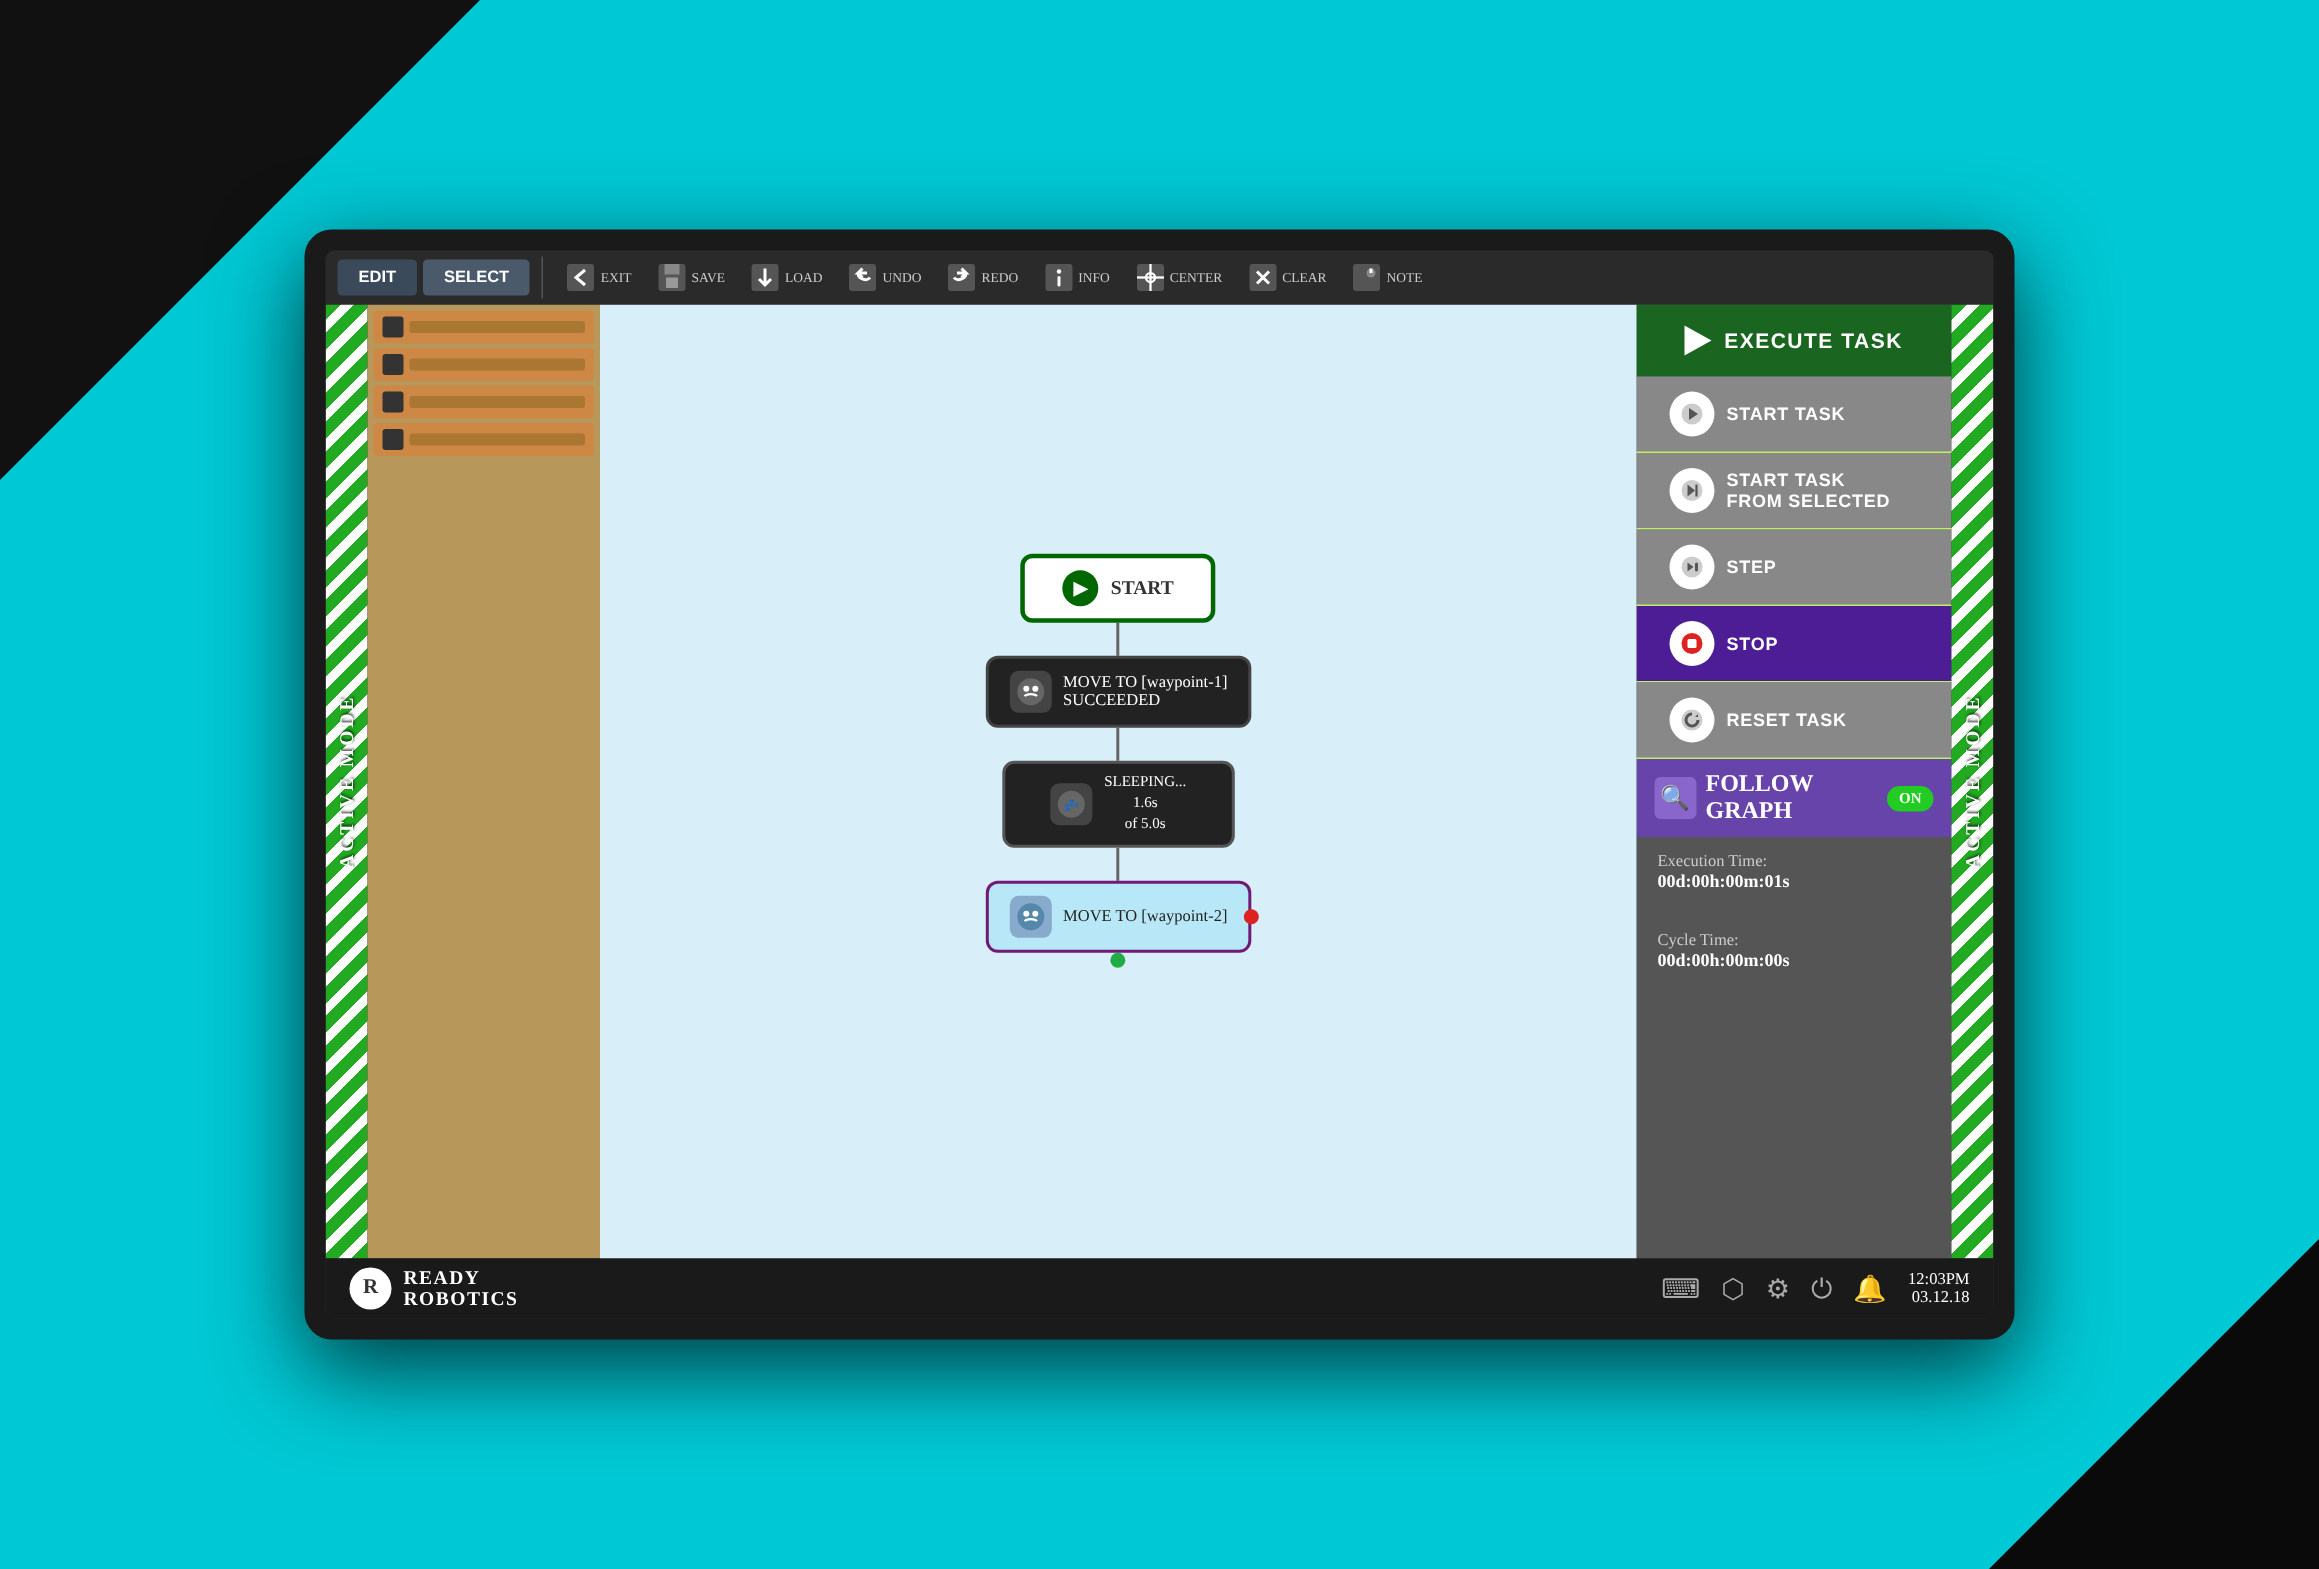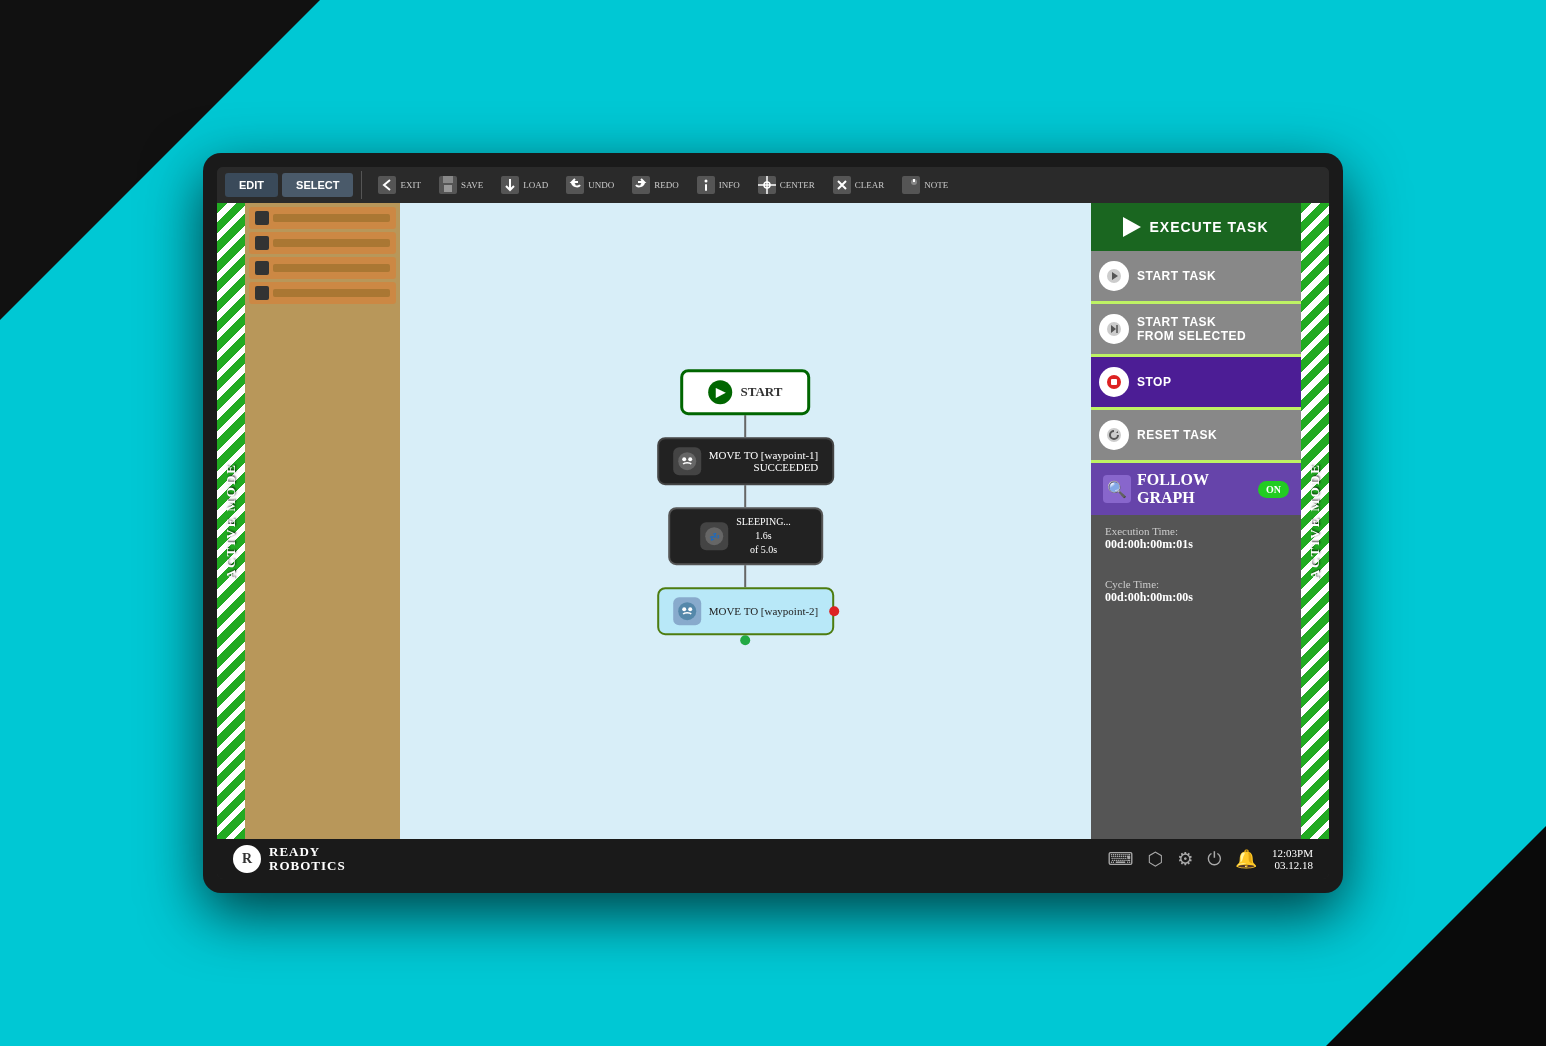--- a/index.html
+++ b/index.html
@@ -279,21 +279,21 @@
       gap: 8px;
       font-size: 10px;
       color: white;
       min-width: 155px;
       justify-content: center;
       text-align: center;
     }
 
     .node-move-selected {
       background: #b8e8f8;
-      border: 2px solid #4d7c0f;
+      border: 2px solid #701a75;
       border-radius: 8px;
       padding: 8px 14px;
       display: flex;
       align-items: center;
       gap: 8px;
       font-size: 11px;
       color: #222;
       min-width: 155px;
       justify-content: center;
       text-align: center;
@@ -358,26 +358,26 @@
       color: white;
       font-weight: bold;
       font-size: 14px;
       letter-spacing: 1px;
     }
 
     .right-btn {
       display: flex;
       align-items: center;
       gap: 8px;
-      padding: 10px 8px;
+      padding: 10px 22px;
       cursor: pointer;
       background: #888;
       border: none;
       width: 100%;
-      border-bottom: 3px solid #bef264;
+      border-bottom: 1px solid #bef264;
     }
 
     .right-btn-label {
       color: white;
       font-weight: bold;
       font-size: 12px;
       letter-spacing: 0.5px;
       text-align: left;
     }
 
@@ -643,21 +643,21 @@
           <div class="flow-node">
             <div class="node-action">
               <div class="node-action-icon">
                 <svg width="20" height="20" viewBox="0 0 20 20">
                     <circle cx="10" cy="10" r="9" fill="#666"></circle>
                     <circle cx="7" cy="8" r="2" fill="white"></circle>
                     <circle cx="13" cy="8" r="2" fill="white"></circle>
                     <path d="M6 13c1-2 7-2 8 0" stroke="white" stroke-width="1.5" fill="none"></path>
                   </svg>
               </div>
-              <div style="display:flex;flex-direction:column;align-items:flex-end;">
+              <div style="display:flex;flex-direction:column;align-items:flex-start;">
                 <span>MOVE TO [waypoint-1]</span>
                 <span>SUCCEEDED</span>
               </div>
             </div>
           </div>
 
           <div class="connector-line"></div>
 
           <div class="flow-node">
             <div class="node-sleep">
@@ -718,20 +718,30 @@
           <div class="btn-icon-circle">
             <svg width="16" height="16" viewBox="0 0 16 16">
                 <circle cx="8" cy="8" r="7" fill="#ccc"></circle>
                 <path d="M5 4l5 4-5 4V4z" fill="#555"></path>
                 <path d="M11 4v8" stroke="#555" stroke-width="1.5"></path>
               </svg>
           </div>
           <span class="right-btn-label">START TASK<br>FROM SELECTED</span>
         </button>
 
+        <button class="right-btn">
+          <div class="btn-icon-circle">
+            <svg width="16" height="16" viewBox="0 0 16 16">
+                <circle cx="8" cy="8" r="7" fill="#ccc"></circle>
+                <path d="M5 5l4 3-4 3V5z" fill="#555"></path>
+                <rect x="10" y="5" width="2" height="6" rx="1" fill="#555"></rect>
+              </svg>
+          </div>
+          <span class="right-btn-label">STEP</span>
+        </button>
 
         <button class="right-btn stop-btn">
           <div class="btn-icon-circle">
             <svg width="16" height="16" viewBox="0 0 16 16">
                 <circle cx="8" cy="8" r="7" fill="#dd2222"></circle>
                 <rect x="5" y="5" width="6" height="6" rx="1" fill="white"></rect>
               </svg>
           </div>
           <span class="right-btn-label">STOP</span>
         </button>

